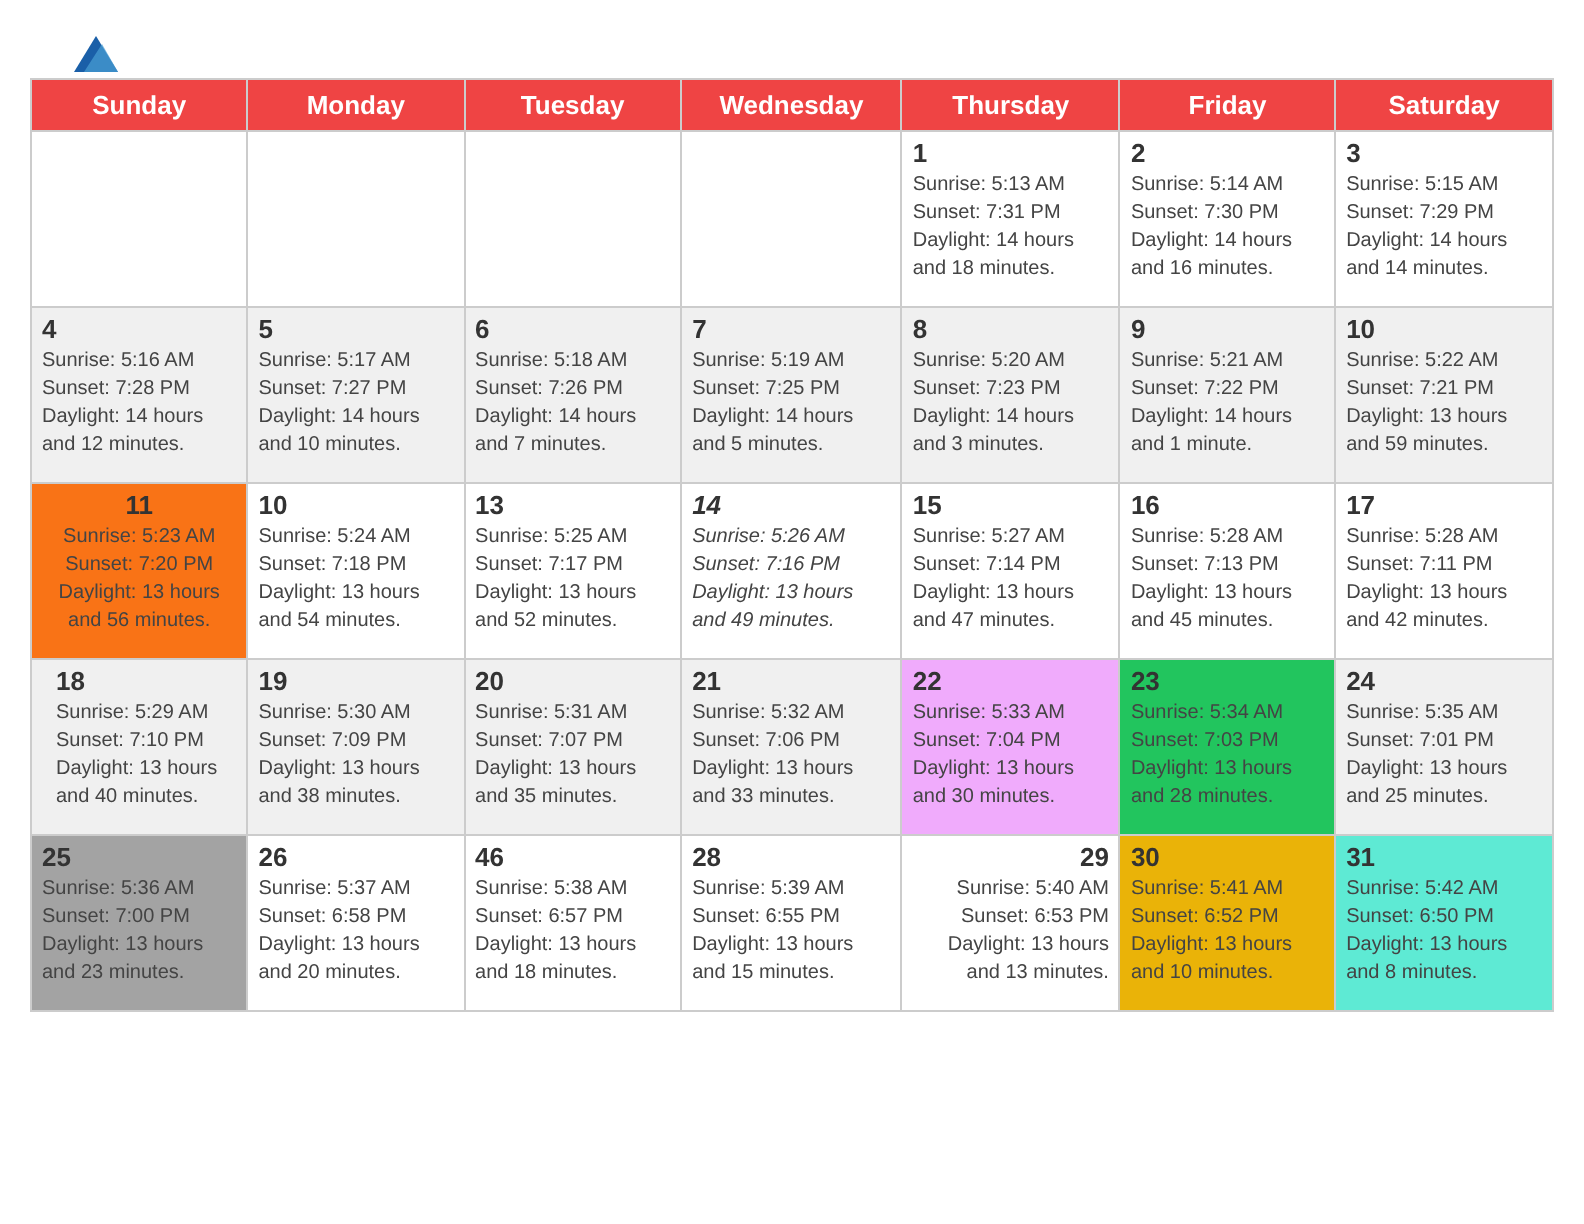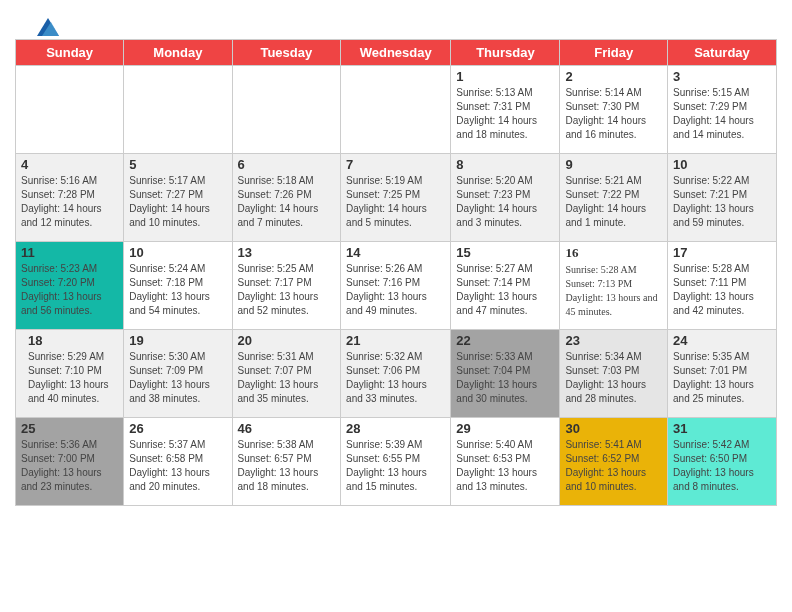--- a/index.html
+++ b/index.html
@@ -122,41 +122,41 @@
           <td style="background: rgb(240, 240, 240);">
             <span class="day-num">9</span>
             <div class="day-info">Sunrise: 5:21 AM<br>Sunset: 7:22 PM<br>Daylight: 14 hours and 1 minute.</div>
           </td>
           <td style="background: rgb(240, 240, 240);">
             <span class="day-num">10</span>
             <div class="day-info">Sunrise: 5:22 AM<br>Sunset: 7:21 PM<br>Daylight: 13 hours and 59 minutes.</div>
           </td>
         </tr>
         <tr class="row3">
-          <td style="background: #14b8a6;">
+          <td style="background: #f97316; text-align: center;">
             <span class="day-num">11</span>
             <div class="day-info">Sunrise: 5:23 AM<br>Sunset: 7:20 PM<br>Daylight: 13 hours and 56 minutes.</div>
           </td>
           <td style="background: rgb(255, 255, 255);">
             <span class="day-num">10</span>
             <div class="day-info">Sunrise: 5:24 AM<br>Sunset: 7:18 PM<br>Daylight: 13 hours and 54 minutes.</div>
           </td>
           <td style="background: rgb(255, 255, 255);">
             <span class="day-num">13</span>
             <div class="day-info">Sunrise: 5:25 AM<br>Sunset: 7:17 PM<br>Daylight: 13 hours and 52 minutes.</div>
           </td>
-          <td style="background: rgb(255, 255, 255);">
+          <td style="background: rgb(255, 255, 255); font-style: italic;">
             <span class="day-num">14</span>
             <div class="day-info">Sunrise: 5:26 AM<br>Sunset: 7:16 PM<br>Daylight: 13 hours and 49 minutes.</div>
           </td>
           <td style="background: rgb(255, 255, 255);">
             <span class="day-num">15</span>
             <div class="day-info">Sunrise: 5:27 AM<br>Sunset: 7:14 PM<br>Daylight: 13 hours and 47 minutes.</div>
           </td>
-          <td style="background: rgb(255, 255, 255); font-family: Liberation Serif, serif;">
+          <td style="background: rgb(255, 255, 255);">
             <span class="day-num">16</span>
             <div class="day-info">Sunrise: 5:28 AM<br>Sunset: 7:13 PM<br>Daylight: 13 hours and 45 minutes.</div>
           </td>
           <td style="background: rgb(255, 255, 255); margin-left: 31px;">
             <span class="day-num">17</span>
             <div class="day-info">Sunrise: 5:28 AM<br>Sunset: 7:11 PM<br>Daylight: 13 hours and 42 minutes.</div>
           </td>
         </tr>
         <tr class="row4">
           <td style="background: rgb(240, 240, 240); padding-left: 12px;">
@@ -168,25 +168,25 @@
             <div class="day-info">Sunrise: 5:30 AM<br>Sunset: 7:09 PM<br>Daylight: 13 hours and 38 minutes.</div>
           </td>
           <td style="background: rgb(240, 240, 240);">
             <span class="day-num">20</span>
             <div class="day-info">Sunrise: 5:31 AM<br>Sunset: 7:07 PM<br>Daylight: 13 hours and 35 minutes.</div>
           </td>
           <td style="background: rgb(240, 240, 240);">
             <span class="day-num">21</span>
             <div class="day-info">Sunrise: 5:32 AM<br>Sunset: 7:06 PM<br>Daylight: 13 hours and 33 minutes.</div>
           </td>
-          <td style="background: #a3a3a3;">
+          <td style="background: #f0abfc;">
             <span class="day-num">22</span>
             <div class="day-info">Sunrise: 5:33 AM<br>Sunset: 7:04 PM<br>Daylight: 13 hours and 30 minutes.</div>
           </td>
-          <td style="background: #e5e5e5;">
+          <td style="background: #22c55e;">
             <span class="day-num">23</span>
             <div class="day-info">Sunrise: 5:34 AM<br>Sunset: 7:03 PM<br>Daylight: 13 hours and 28 minutes.</div>
           </td>
           <td style="background: rgb(240, 240, 240);">
             <span class="day-num">24</span>
             <div class="day-info">Sunrise: 5:35 AM<br>Sunset: 7:01 PM<br>Daylight: 13 hours and 25 minutes.</div>
           </td>
         </tr>
         <tr class="row5">
           <td style="background: #a3a3a3;">
@@ -198,21 +198,21 @@
             <div class="day-info">Sunrise: 5:37 AM<br>Sunset: 6:58 PM<br>Daylight: 13 hours and 20 minutes.</div>
           </td>
           <td style="background: rgb(255, 255, 255);">
             <span class="day-num">46</span>
             <div class="day-info">Sunrise: 5:38 AM<br>Sunset: 6:57 PM<br>Daylight: 13 hours and 18 minutes.</div>
           </td>
           <td style="background: rgb(255, 255, 255);">
             <span class="day-num">28</span>
             <div class="day-info">Sunrise: 5:39 AM<br>Sunset: 6:55 PM<br>Daylight: 13 hours and 15 minutes.</div>
           </td>
-          <td style="background: rgb(255, 255, 255);">
+          <td style="background: rgb(255, 255, 255); text-align: right;">
             <span class="day-num">29</span>
             <div class="day-info">Sunrise: 5:40 AM<br>Sunset: 6:53 PM<br>Daylight: 13 hours and 13 minutes.</div>
           </td>
           <td style="background: #eab308;">
             <span class="day-num">30</span>
             <div class="day-info">Sunrise: 5:41 AM<br>Sunset: 6:52 PM<br>Daylight: 13 hours and 10 minutes.</div>
           </td>
           <td style="background: #5eead4;">
             <span class="day-num">31</span>
             <div class="day-info">Sunrise: 5:42 AM<br>Sunset: 6:50 PM<br>Daylight: 13 hours and 8 minutes.</div>

